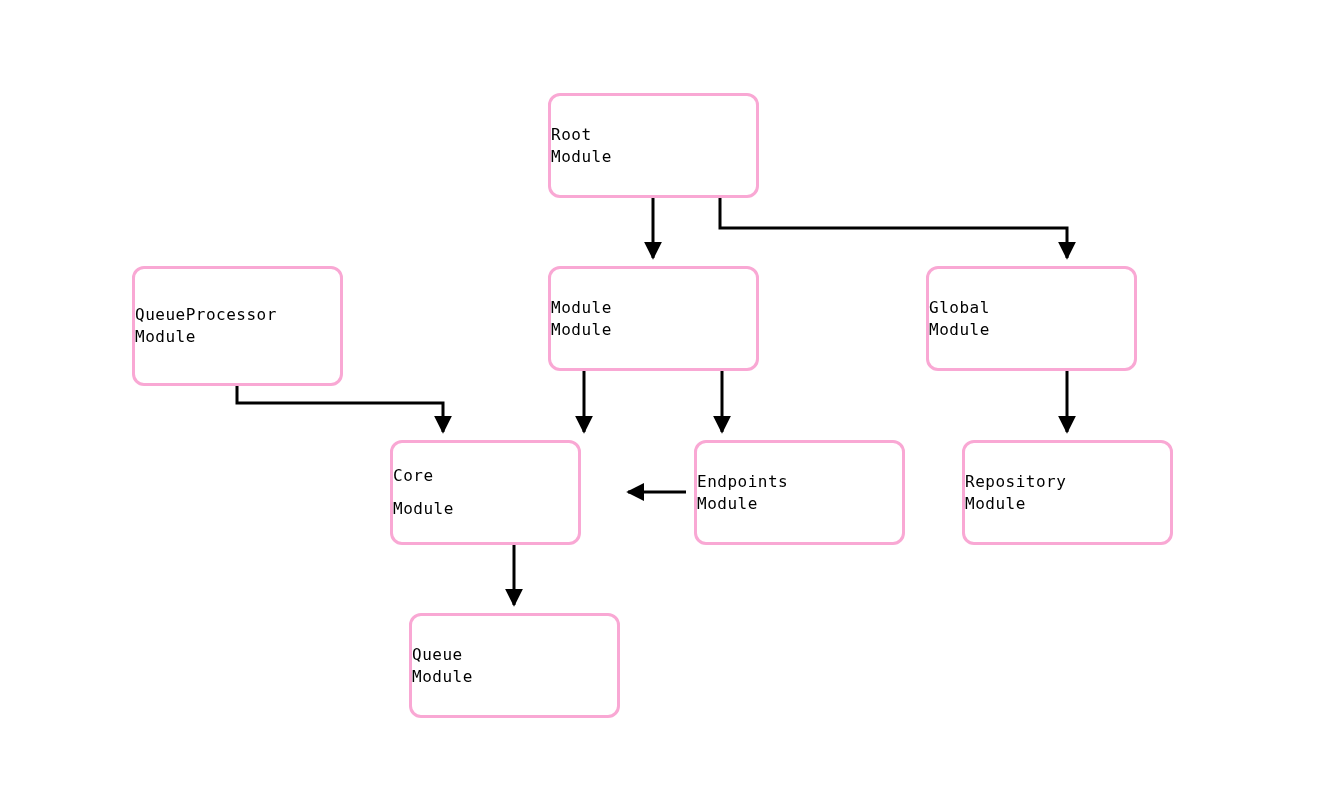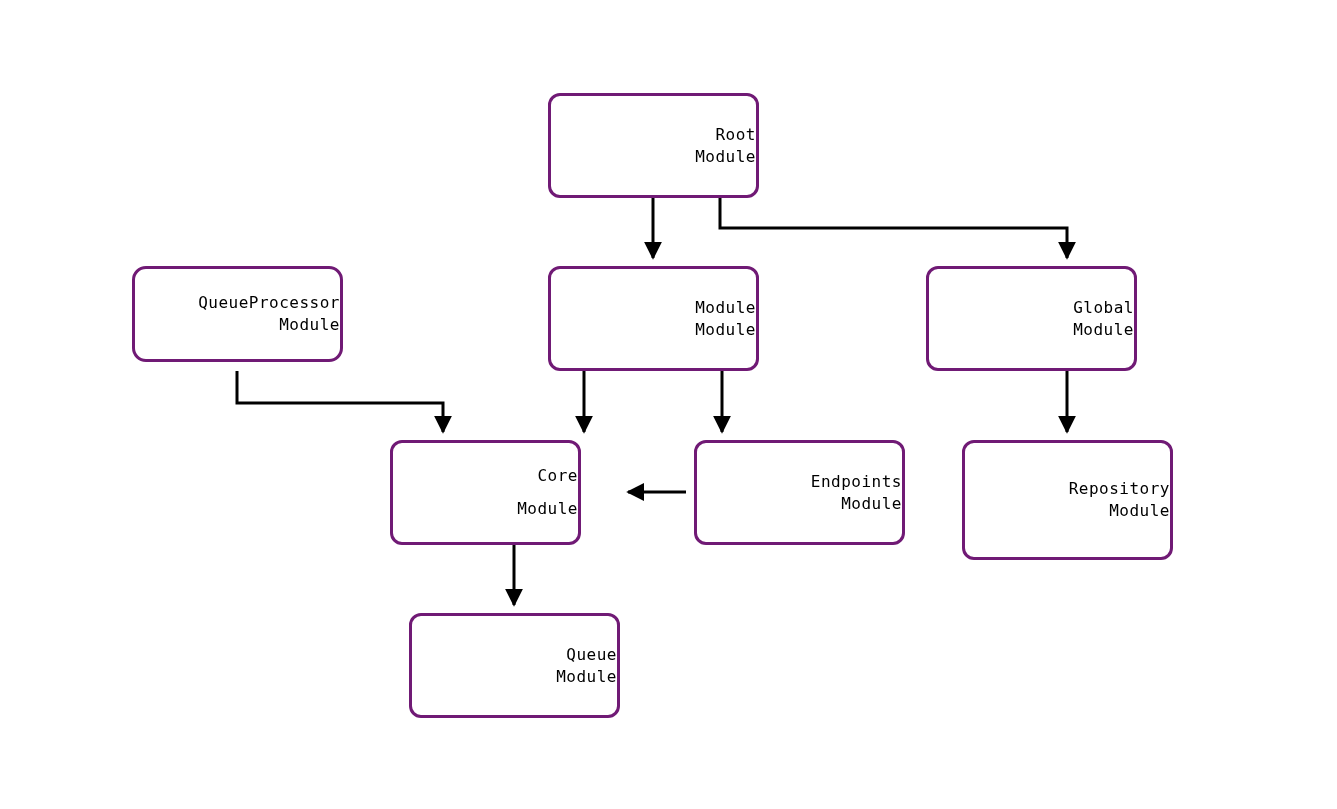--- a/index.html
+++ b/index.html
@@ -20,26 +20,26 @@
   #edges {
     position: absolute;
     left: 0;
     top: 0;
     width: 1337px;
     height: 809px;
   }
   .node {
     position: absolute;
     box-sizing: border-box;
-    border: 3px solid #701a75;
+    border: 3px solid #f9a8d4;
     border-radius: 12px;
     background: #ffffff;
     display: flex;
     flex-direction: column;
-    align-items: flex-end;
+    align-items: flex-start;
     justify-content: center;
     color: #000000;
     font-family: "DejaVu Sans Mono", monospace;
     font-size: 16px;
     line-height: 22px;
     letter-spacing: 0.5px;
     z-index: 2;
   }
   .node .line1, .node .line2 {
     display: block;
@@ -75,21 +75,21 @@
 
       <path d="M 514 545 L 514 605"></path>
     </g>
   </svg>
 
   <div class="node" style="left:548px; top:93px; width:211px; height:105px;">
     <span class="line1">Root</span>
     <span class="line2">Module</span>
   </div>
 
-  <div class="node" style="left:132px; top:266px; width:211px; height:96px;border-radius:14px;">
+  <div class="node" style="left:132px; top:266px; width:211px; height:120px;">
     <span class="line1">QueueProcessor</span>
     <span class="line2">Module</span>
   </div>
 
   <div class="node" style="left:548px; top:266px; width:211px; height:105px;">
     <span class="line1">Module</span>
     <span class="line2">Module</span>
   </div>
 
   <div class="node" style="left:926px; top:266px; width:211px; height:105px;">
@@ -100,21 +100,21 @@
   <div class="node" style="left:390px; top:440px; width:191px; height:105px;gap:11px;">
     <span class="line1">Core</span>
     <span class="line2">Module</span>
   </div>
 
   <div class="node" style="left:686px; top:440px; width:211px; height:105px;margin-left:8px;">
     <span class="line1">Endpoints</span>
     <span class="line2">Module</span>
   </div>
 
-  <div class="node" style="left:962px; top:440px; width:211px; height:120px;">
+  <div class="node" style="left:962px; top:440px; width:211px; height:105px;">
     <span class="line1">Repository</span>
     <span class="line2">Module</span>
   </div>
 
   <div class="node" style="left:409px; top:613px; width:211px; height:105px;">
     <span class="line1">Queue</span>
     <span class="line2">Module</span>
   </div>
 
 </div>

